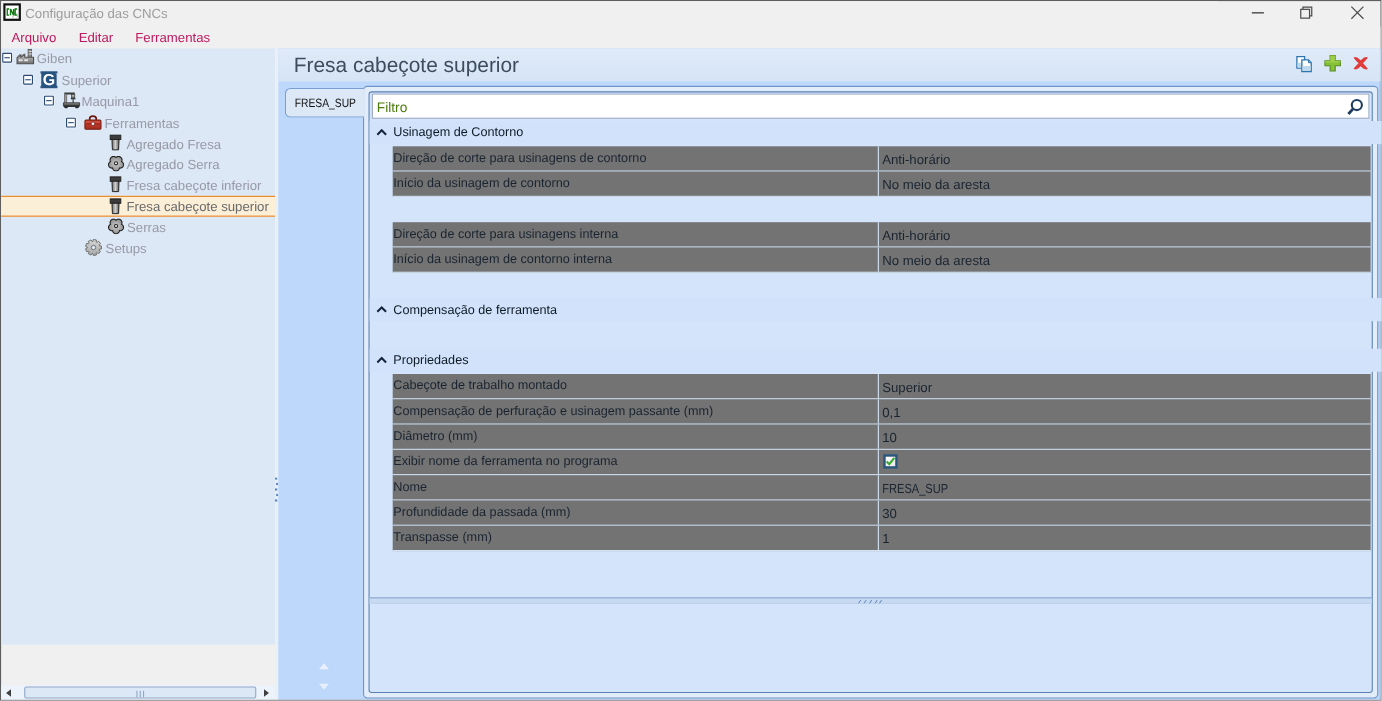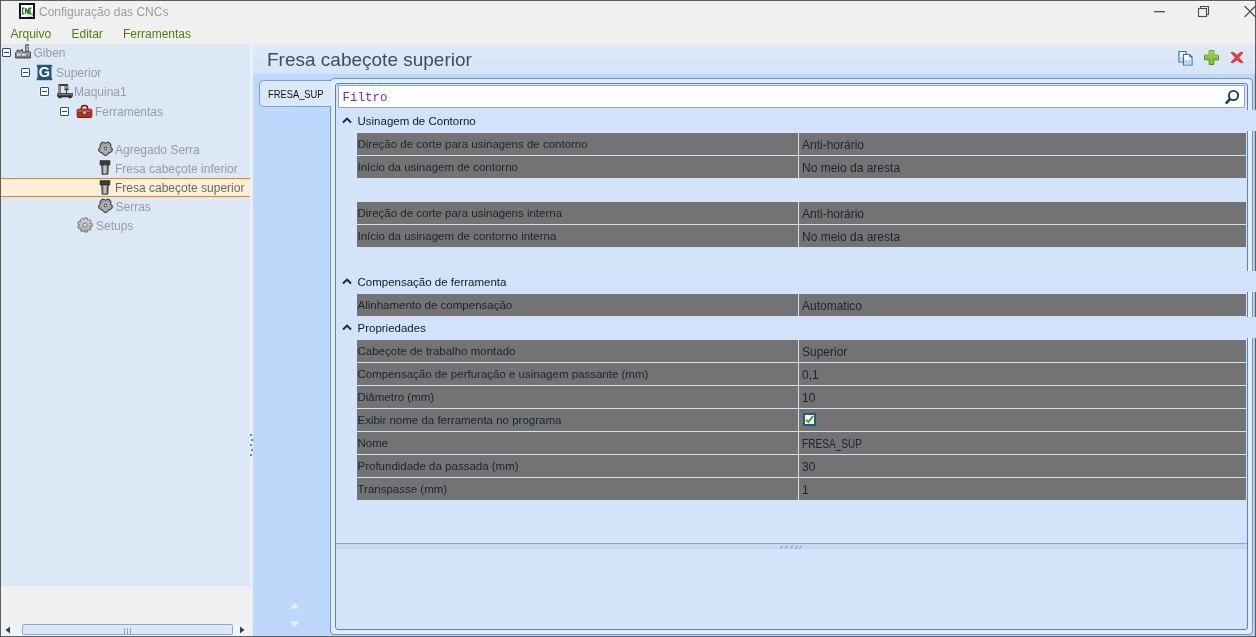--- a/index.html
+++ b/index.html
@@ -1,26 +1,26 @@
 <!DOCTYPE html>
 <html><head><meta charset="utf-8"><title>Configuração das CNCs</title>
 <style>
 *{margin:0;padding:0;box-sizing:border-box;}
 html,body{width:1256px;height:637px;overflow:hidden;}
 body{font-family:"Liberation Sans",sans-serif;position:relative;background:#f0f0f0;}
 .abs{position:absolute;}
 #win{position:absolute;left:0;top:0;width:1256px;height:637px;border:1px solid #5e5e5e;background:#f0f0f0;}
 
-#titlebar{position:absolute;left:17px;top:1px;width:1106px;height:23px;background:#f0f0f0;}
+#titlebar{position:absolute;left:1px;top:1px;width:1106px;height:23px;background:#f0f0f0;}
 #appicon{position:absolute;left:2px;top:2px;width:16px;height:16px;background:#fff;border:2px solid #111;}
 
 #title{position:absolute;left:22px;top:4px;font-size:12px;color:#9d9d9d;}
 .winbtn{position:absolute;top:0;}
 
-#menubar{position:absolute;left:1px;top:24px;width:1254px;height:20px;background:#f0f0f0;font-size:12px;color:#4d7c0f;}
+#menubar{position:absolute;left:1px;top:24px;width:1254px;height:20px;background:#f0f0f0;font-size:12px;color:#be185d;}
 #menubar span{position:absolute;top:3px;}
 
 #tree{position:absolute;left:1px;top:44px;width:249px;height:542px;background:#dde8f6;overflow:hidden;}
 .trow{position:absolute;height:19px;width:100%;}
 .tlabel{position:absolute;top:3px;font-size:12px;color:#979aa5;white-space:nowrap;}
 .toggle{position:absolute;top:5px;width:9px;height:9px;background:#fdfeff;border:1px solid #2a4a74;border-radius:1px;box-shadow:0 0 0 1px #e6eef8;}
 .toggle i{position:absolute;left:1px;top:3px;width:5px;height:1px;background:#2a4a74;display:block;}
 .ticon{position:absolute;top:1px;}
 #selrow{position:absolute;left:0px;top:133.5px;width:250px;height:19px;background:#fcefd7;border-top:1px solid #e8821e;border-bottom:1px solid #e8821e;}
 #selrow .tlabel{color:#68696b;top:2px;}
@@ -32,21 +32,21 @@
 #vsplit{position:absolute;left:250px;top:44px;width:3px;height:592px;background:#e9f0f8;}
 
 #rightpane{position:absolute;left:253px;top:44px;width:1002px;height:592px;background:#bed8fb;border-right:1px solid #a8c4e8;}
 #rheader{position:absolute;left:0;top:0;width:1002px;height:30px;background:linear-gradient(#e0eaf8,#d6e4f6);}
 #rtitle{position:absolute;left:14px;top:4.5px;font-size:19px;color:#3d4d5e;}
 #outerpanel{position:absolute;left:77px;top:34px;width:923px;height:557px;background:#e3edf9;border:1px solid #6e95c8;border-radius:4px;}
 #tab1{position:absolute;left:6px;top:36px;width:72px;height:27px;background:#dce8f6;border:1px solid #7a9fd2;border-right:none;border-radius:5px 0 0 5px;z-index:3;}
 #tab1 span{position:absolute;left:8px;top:7px;font-size:11px;color:#111;transform:scaleX(0.85);transform-origin:0 50%;}
 #gridbox{position:absolute;left:82px;top:39px;width:913px;height:547px;background:#d4e4fa;border:1px solid #5a82b5;border-radius:3px;z-index:2;}
 #filter{position:absolute;left:2px;top:1px;width:907px;height:23px;background:#fff;border:1px solid #97a8c3;}
-#filter span{position:absolute;left:3.5px;top:4.5px;font-size:12.5px;color:#6d28d9;font-family:Liberation Mono, monospace;}
+#filter span{position:absolute;left:3.5px;top:4.5px;font-size:12.5px;color:#4d7c0f;}
 .gcat{position:absolute;left:0px;width:1021px;height:21px;background:#d2e2fa;}
 .gcat span{position:absolute;left:21.5px;top:4.5px;font-size:11.5px;color:#0d1a26;}
 .grow{position:absolute;left:21px;width:889px;height:23px;background:#737373;border-bottom:1px solid #d3e3f6;}
 .grow .name{position:absolute;left:0.5px;top:5px;font-size:11.5px;color:#1a2430;}
 .grow .val{position:absolute;left:445px;top:5px;font-size:12px;color:#1a2430;}
 .vline{position:absolute;left:441px;top:0;width:1px;height:22px;background:#d3e3f6;}
 #hsplitbar{position:absolute;left:0px;top:459px;width:911px;height:6px;background:#c7daf1;border-top:1px solid #88a6cc;border-bottom:1px solid #bcd2ec;}
 .cb{position:absolute;width:13px;height:13px;border:1px solid #2d5a85;background:linear-gradient(135deg,#fdfdfd,#e9e9ee);}
 </style></head><body>
 <div id="win"></div>
@@ -157,20 +157,27 @@
         <i></i>
       </span>
       <span class="ticon" style="left:75px"><svg width="17" height="16" viewBox="0 0 17 16">
 <path d="M5.5 6.5 v-1.6 a3 2.4 0 0 1 6 0 v1.6" fill="none" stroke="#6d1a12" stroke-width="1.6"></path>
 <rect x="1.2" y="6.2" width="14.6" height="8.3" rx="1" fill="url(#gtool)" stroke="#7a1f16" stroke-width="1"></rect>
 <rect x="1.7" y="9.3" width="13.6" height="0.9" fill="#8f2318"></rect>
 <rect x="6.9" y="8" width="3.2" height="3" rx="0.4" fill="#f4f4f4" stroke="#7a1f16" stroke-width="0.8"></rect>
 </svg></span>
       <span class="tlabel" style="left:94px">Ferramentas</span>
     </div>
+<div class="trow" style="top:77px">
+      <span class="ticon" style="left:98px"><svg width="12" height="16" viewBox="0 0 12 16">
+<rect x="1.2" y="0.8" width="9.6" height="4" fill="#3c3c3c" stroke="#222" stroke-width="0.9"></rect>
+<path d="M2.8 4.8 h6.4 l-0.4 9.4 h-5.6 z" fill="url(#gbit)" stroke="#222" stroke-width="0.9"></path>
+</svg></span>
+      <span class="tlabel" style="left:114px">Agregado Fresa</span>
+    </div>
 <div class="trow" style="top:96px">
       <span class="ticon" style="left:97px"><svg width="15" height="15" viewBox="0 0 15 15">
 <path d="M14.07 7.50 L14.23 8.03 L14.31 8.58 L14.28 9.13 L14.16 9.66 L13.94 10.17 L13.64 10.63 L13.26 11.03 L12.81 11.36 L12.31 11.60 L11.76 11.76 L11.18 11.80 L10.58 11.74 L10.46 12.33 L10.23 12.86 L9.92 13.34 L9.53 13.74 L9.08 14.07 L8.58 14.31 L8.05 14.45 L7.50 14.50 L6.95 14.45 L6.42 14.31 L5.92 14.07 L5.47 13.74 L5.08 13.34 L4.77 12.86 L4.54 12.33 L4.42 11.74 L3.82 11.80 L3.24 11.76 L2.69 11.60 L2.19 11.36 L1.74 11.03 L1.36 10.63 L1.06 10.17 L0.84 9.66 L0.72 9.13 L0.69 8.58 L0.77 8.03 L0.93 7.50 L1.20 7.00 L1.55 6.56 L1.99 6.18 L2.51 5.88 L2.27 5.33 L2.14 4.77 L2.11 4.20 L2.19 3.64 L2.36 3.11 L2.63 2.63 L2.97 2.20 L3.39 1.84 L3.86 1.55 L4.37 1.36 L4.91 1.26 L5.47 1.26 L6.02 1.35 L6.56 1.55 L7.06 1.86 L7.50 2.26 L7.94 1.86 L8.44 1.55 L8.98 1.35 L9.53 1.26 L10.09 1.26 L10.63 1.36 L11.14 1.55 L11.61 1.84 L12.03 2.20 L12.37 2.63 L12.64 3.11 L12.81 3.64 L12.89 4.20 L12.86 4.77 L12.73 5.33 L12.49 5.88 L13.01 6.18 L13.45 6.56 L13.80 7.00 Z" fill="url(#gsaw)" stroke="#1d1d1d" stroke-width="1"></path>
 <circle cx="7.5" cy="7.5" r="1.4" fill="#fff" stroke="#1d1d1d" stroke-width="1"></circle>
 </svg></span>
       <span class="tlabel" style="left:114px">Agregado Serra</span>
     </div>
 <div class="trow" style="top:115px">
       <span class="ticon" style="left:98px"><svg width="12" height="16" viewBox="0 0 12 16">
 <rect x="1.2" y="0.8" width="9.6" height="4" fill="#3c3c3c" stroke="#222" stroke-width="0.9"></rect>
@@ -283,25 +290,20 @@
         <span class="vline"></span>
         <span class="name">Início da usinagem de contorno interna</span>
         <span class="val">No meio da aresta</span>
       </div>
 <div class="gcat" style="top:187px">
 <svg class="abs" style="left:6px;top:7px" width="10" height="7" viewBox="0 0 10 7">
           <path d="M1 5.5 L5 1.5 L9 5.5" fill="none" stroke="#14273c" stroke-width="1.9"></path>
         </svg>
 <span>Compensação de ferramenta</span>
       </div>
-<div class="grow" style="top:210px">
-        <span class="vline"></span>
-        <span class="name">Alinhamento de compensação</span>
-        <span class="val">Automatico</span>
-      </div>
 <div class="gcat" style="top:233px">
 <svg class="abs" style="left:6px;top:7px" width="10" height="7" viewBox="0 0 10 7">
           <path d="M1 5.5 L5 1.5 L9 5.5" fill="none" stroke="#14273c" stroke-width="1.9"></path>
         </svg>
 <span>Propriedades</span>
       </div>
 <div class="grow" style="top:256px">
         <span class="vline"></span>
         <span class="name">Cabeçote de trabalho montado</span>
         <span class="val">Superior</span>

